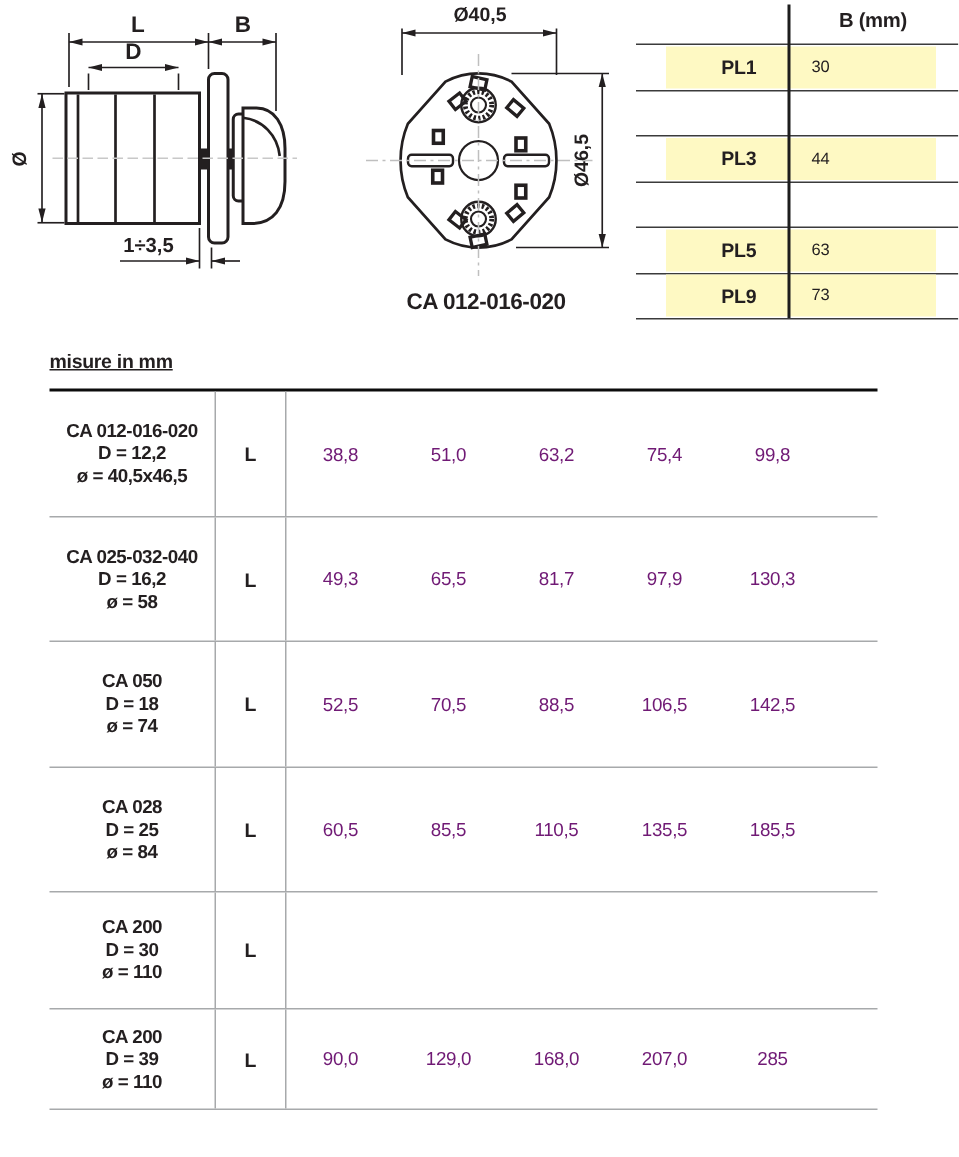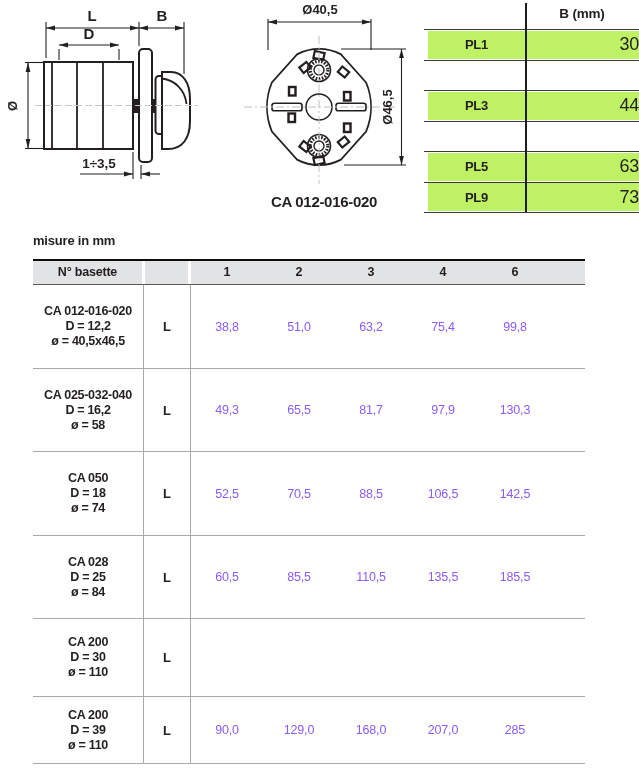--- a/index.html
+++ b/index.html
@@ -8,51 +8,51 @@
   .abs{position:absolute;}
 
   
   svg text{font-family:"Liberation Sans","DejaVu Sans",sans-serif;fill:#231f20;}
   #front-caption{left:244px;top:193px;width:160px;text-align:center;
                  font-size:15px;font-weight:bold;letter-spacing:-.3px;}
 
   
   #plt{left:424px;top:0;width:215px;height:216px;}
   .pl-line{position:absolute;left:0;width:215px;height:1px;background:#3b3b3b;}
-  .pl-row{position:absolute;left:4px;width:211px;height:28px;background:#bef264;
+  .pl-row{position:absolute;left:20px;width:180px;height:28px;background:#fef9c3;
           display:flex;align-items:center;}
   .pl-label{width:97px;text-align:center;font-weight:bold;font-size:13px;letter-spacing:-.2px;}
-  .pl-value{flex:1;text-align:right;font-size:18px;letter-spacing:-.2px;}
+  .pl-value{flex:1;text-align:left;font-size:11px;letter-spacing:-.2px;}
   #pl-divider{position:absolute;left:101px;top:3px;width:1.5px;height:209px;background:#1d1d1d;}
   #pl-header{position:absolute;left:101px;top:2px;width:114px;height:24px;
              text-align:center;font-weight:bold;font-size:13.5px;line-height:24px;letter-spacing:-.2px;}
 
   
-  #units{left:33px;top:233px;font-size:13px;font-weight:bold;letter-spacing:-.2px;}
+  #units{left:33px;top:233px;font-size:13px;font-weight:bold;letter-spacing:-.2px;text-decoration:underline;}
 
   
   #mt{left:33px;top:259px;width:552px;border-top:2.5px solid #0c0c0c;}
   #mt-head{display:flex;height:23px;border-bottom:1.5px solid #58595b;}
   #mt-head .h1{width:109px;background:#e2e3e4;text-align:center;font-weight:bold;
                font-size:12.5px;line-height:23px;letter-spacing:-.2px;}
   #mt-head .hgap{width:3px;background:#fff;}
   #mt-head .hL{width:43px;background:#e2e3e4;}
   #mt-head .hn{flex:1;background:#e2e3e4;display:flex;}
   #mt-head .hn span{width:72px;text-align:center;font-weight:bold;font-size:12.5px;line-height:23px;}
   #mt-head .hn .fill{flex:1;width:auto;}
 
   .trow{display:flex;border-bottom:1px solid #a7a9ab;align-items:center;}
   .trow .c1{width:110px;border-right:1px solid #a7a9ab;align-self:stretch;
             display:flex;flex-direction:column;justify-content:center;text-align:center;}
   .trow .c1 div{font-size:12.5px;font-weight:bold;line-height:15px;letter-spacing:-.3px;}
   .trow .cL{width:46px;border-right:1px solid #a7a9ab;align-self:stretch;
             display:flex;align-items:center;justify-content:center;
             font-size:13px;font-weight:bold;}
   .trow .cn{flex:1;display:flex;align-items:center;}
-  .trow .cn span{width:72px;text-align:center;font-size:12.5px;color:#8b5cf6;letter-spacing:-.2px;}
+  .trow .cn span{width:72px;text-align:center;font-size:12.5px;color:#701a75;letter-spacing:-.2px;}
   .trow .cn .fill{flex:1;width:auto;}
 </style>
 </head>
 <body>
 
 <div id="page">
 
   <svg class="abs" style="left:2px;top:2px;" width="210" height="188" viewBox="0 0 210 188">
 
     <g stroke="#231f20" stroke-width="2" fill="#fff">
@@ -194,34 +194,20 @@
     <div class="pl-row" style="top:183px">
       <span class="pl-label">PL9</span>
       <span class="pl-value">73</span>
     </div>
     <div id="pl-divider"></div>
   </div>
 
   <div class="abs" id="units">misure in mm</div>
 
   <div class="abs" id="mt">
-    <div id="mt-head">
-      <div class="h1">N° basette</div>
-      <div class="hgap"></div>
-      <div class="hL"></div>
-      <div class="hgap"></div>
-      <div class="hn">
-        <span>1</span>
-        <span>2</span>
-        <span>3</span>
-        <span>4</span>
-        <span>6</span>
-        <span class="fill"></span>
-      </div>
-    </div>
 
     <div class="trow" style="height:83px">
       <div class="c1">
         <div>CA 012-016-020</div>
         <div>D = 12,2</div>
         <div>ø = 40,5x46,5</div>
       </div>
       <div class="cL">L</div>
       <div class="cn">
         <span>38,8</span>

